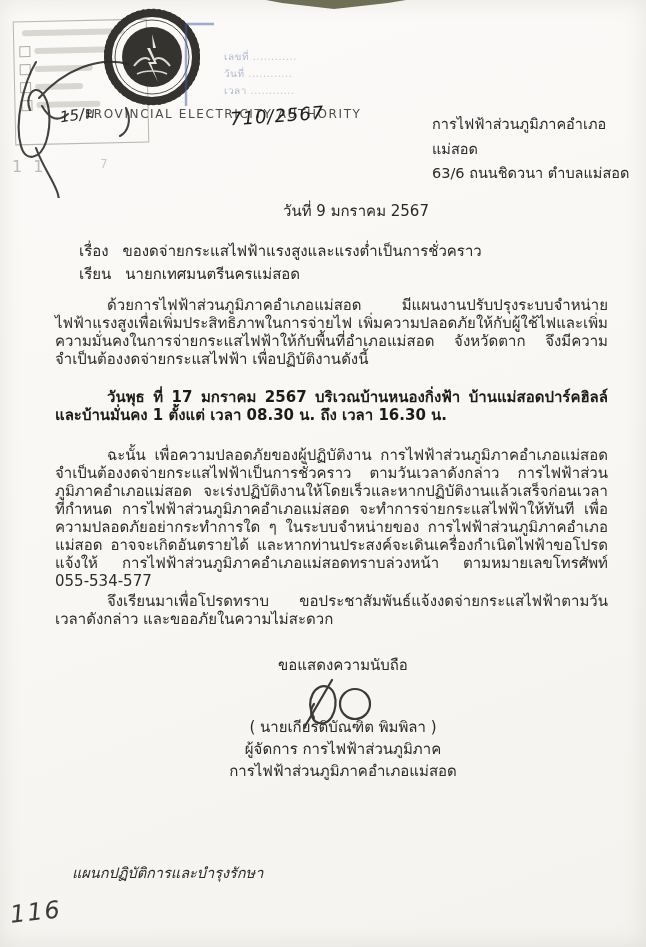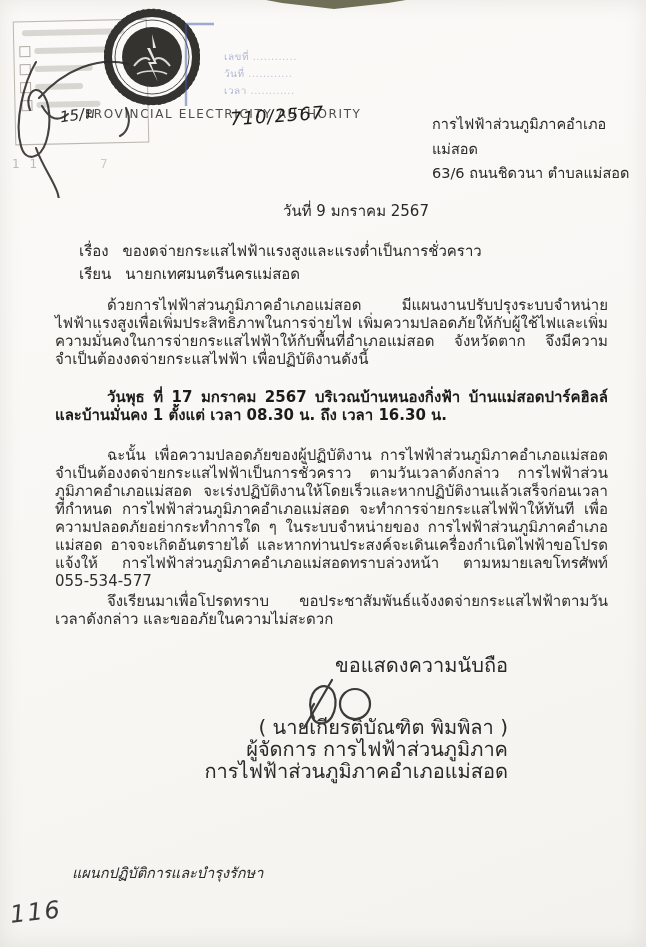--- a/index.html
+++ b/index.html
@@ -25,37 +25,37 @@
        color:rgba(70,90,165,.42);letter-spacing:.5px;}
   .rcv .dots{color:rgba(70,90,165,.32);}
   .bracket{left:184px;top:20px;}
   
   .orgthai{left:76px;top:80px;font-size:21px;font-weight:bold;color:#1e1d1b;letter-spacing:.5px;}
   .orgeng{left:85px;top:107px;font-size:12px;letter-spacing:1.6px;color:#4e4c48;font-weight:normal;}
   .refline{left:85px;top:117px;font-size:14.5px;color:#232220;}
   .hwref{left:230px;top:105px;font-size:18px;font-style:italic;color:#1d1c1a;
          transform:rotate(-4deg);letter-spacing:1px;}
   .hwdate{left:60px;top:103px;font-size:15px;font-style:italic;color:#2a2927;transform:rotate(-8deg);}
-  .faintstamp{left:12px;top:157px;font-size:12px;letter-spacing:3px;color:rgba(135,135,140,.55);}
+  .faintstamp{left:12px;top:157px;font-size:16px;letter-spacing:3px;color:rgba(135,135,140,.55);}
   .faintstamp2{left:100px;top:157px;font-size:12px;color:rgba(135,135,140,.4);}
   
   .addr{left:432px;top:112px;width:205px;font-size:14.5px;line-height:24.5px;color:#2a2927;}
   
   .dateline{left:283px;top:199px;font-size:15px;color:#2a2927;}
   .subj{left:79px;top:239px;font-size:15px;color:#2a2927;}
   .toline{left:79px;top:262px;font-size:15px;color:#2a2927;}
   .lbl{margin-right:14px;}
   .para{left:55px;width:553px;font-size:15px;line-height:18px;text-align:justify;
         text-indent:52px;color:#2e2d2b;}
   .p1{top:296px;}
   .sched{top:388px;font-weight:bold;color:#1c1b19;}
   .p2{top:446px;}
   .pclose{top:592px;}
   
-  .sig{left:178px;top:654px;width:330px;text-align:right;font-size:20px;line-height:22px;color:#2a2927;}
+  .sig{left:178px;top:654px;width:330px;text-align:center;font-size:15px;line-height:22px;color:#2a2927;}
   .sig .name{margin-top:40px;}
   .sigglyph{left:300px;top:676px;}
   
   .footer{left:72px;top:862px;font-size:14.5px;line-height:23px;color:#2a2927;font-style:italic;}
   .pagemark{left:10px;top:898px;font-size:24px;font-style:italic;color:#3a3a3a;
             transform:rotate(-6deg);letter-spacing:2px;}
   svg{display:block;}
 </style>
 </head>
 <body>

